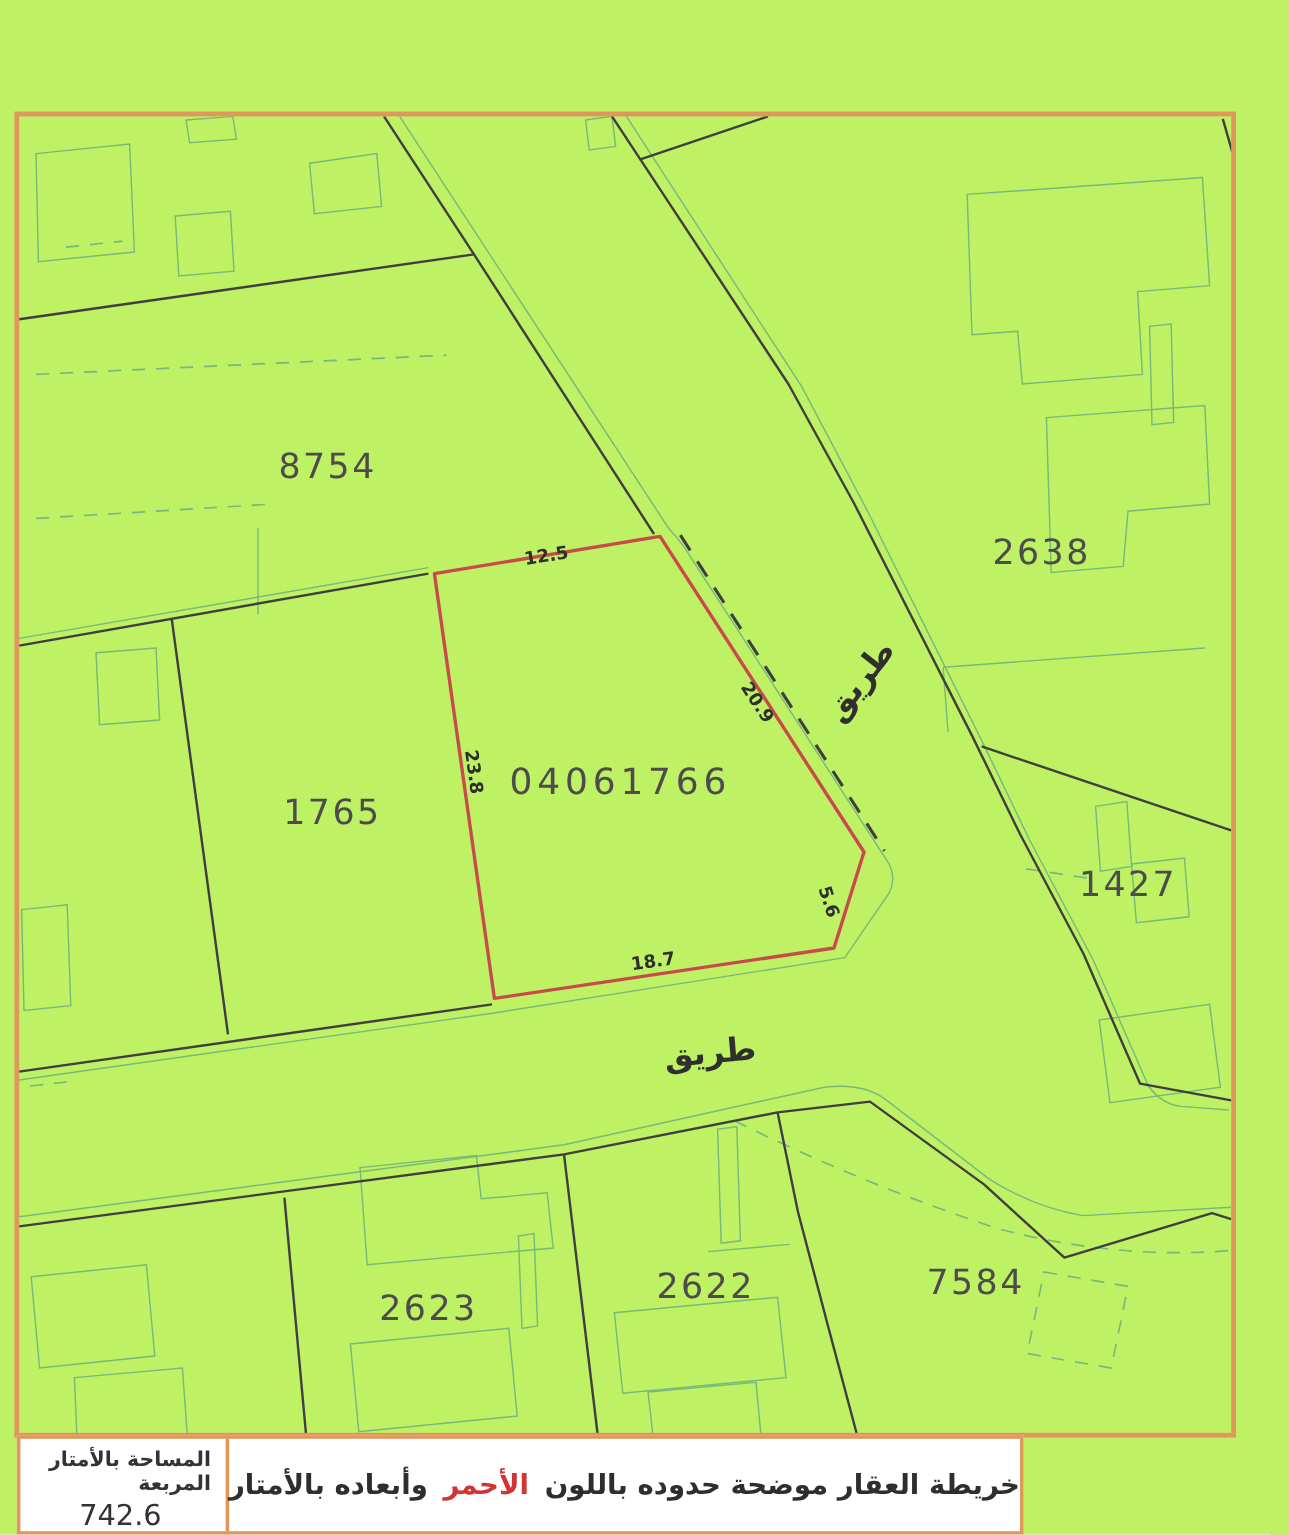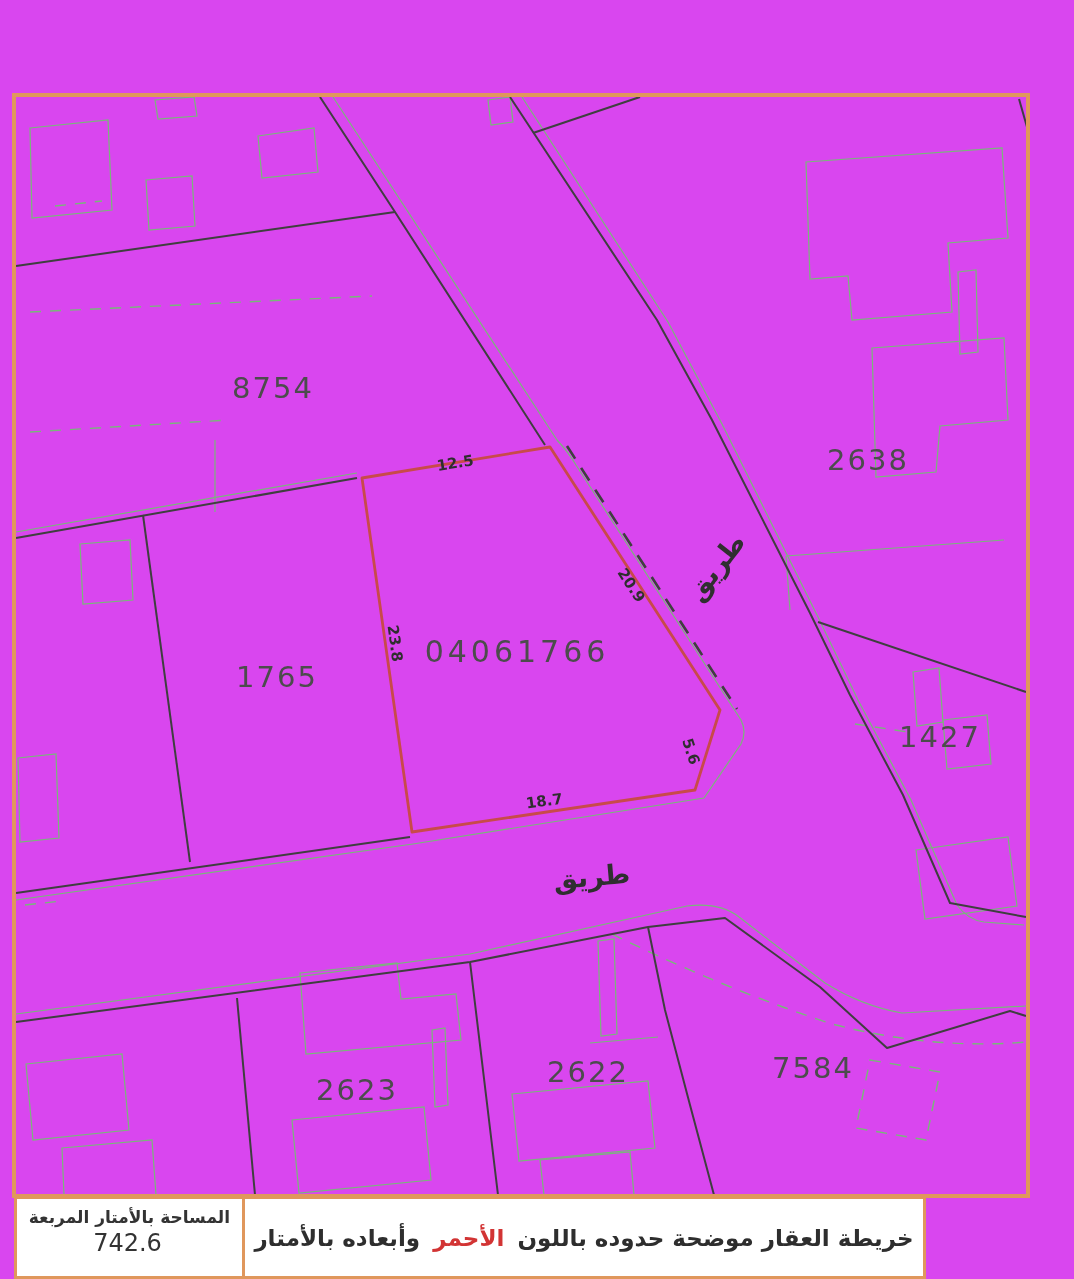--- a/index.html
+++ b/index.html
@@ -1,25 +1,25 @@
 <!DOCTYPE html>
 <html><head>
 <meta charset="utf-8">
 <style>
   html,body{margin:0;padding:0;background:#ffffff;}
-  #stage{position:relative;width:1074px;height:1279px;background:#d946ef;overflow:hidden;
+  #stage{position:relative;width:1074px;height:1279px;background:#bef264;overflow:hidden;
          font-family:"DejaVu Sans", sans-serif;}
   #mapsvg{position:absolute;left:0;top:0;}
   svg text{fill:#474747;}
   .parcel-num{font-size:29px;letter-spacing:2px;fill:#4c4c4c;}
   .dim{font-size:15px;font-weight:bold;fill:#2e2e2e;}
   .roadlbl{font-size:27px;font-weight:bold;fill:#2f2f2f;}
   .plotnum{font-size:30px;letter-spacing:4px;fill:#4c4c4c;}
 
-  #footer{position:absolute;left:14px;top:1196px;width:912px;height:83px;
+  #footer{position:absolute;left:14px;top:1196px;width:839px;height:83px;
           box-sizing:border-box;border:3.5px solid #E0975C;display:flex;background:#fff;}
   #area-cell{width:228px;box-sizing:border-box;border-right:3.5px solid #E0975C;
              padding:8px 12px 4px 8px;display:flex;flex-direction:column;}
   #area-label{direction:rtl;text-align:right;font-size:17px;font-weight:bold;color:#333;}
   #area-value{text-align:center;font-size:24px;color:#333;margin-top:2px;}
   #caption-cell{flex:1;display:flex;align-items:center;justify-content:center;}
   #caption{direction:rtl;font-size:23px;font-weight:bold;color:#2e2e2e;white-space:nowrap;}
   #caption .hl{color:#D23434;margin:0 5px;}
 </style>
 </head>

